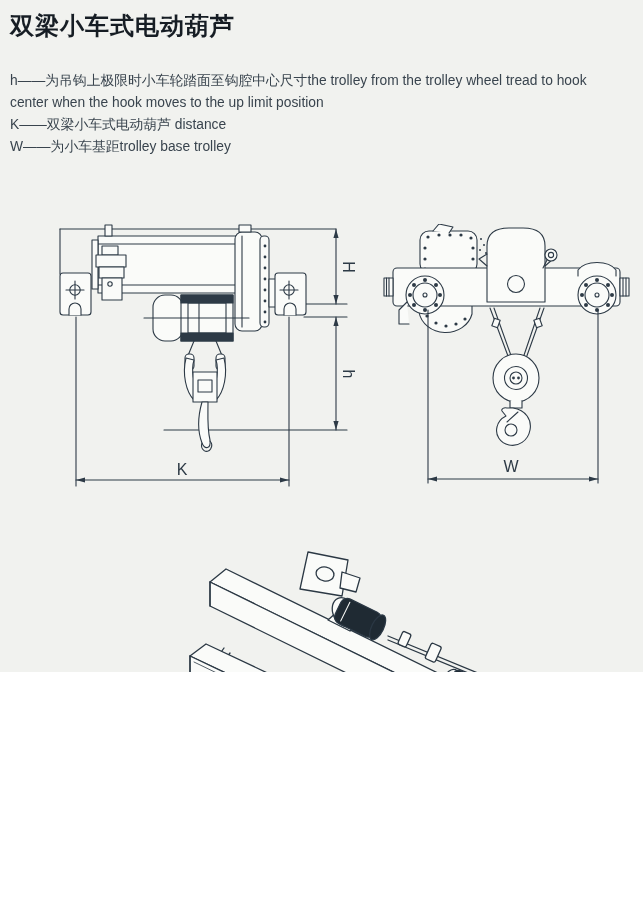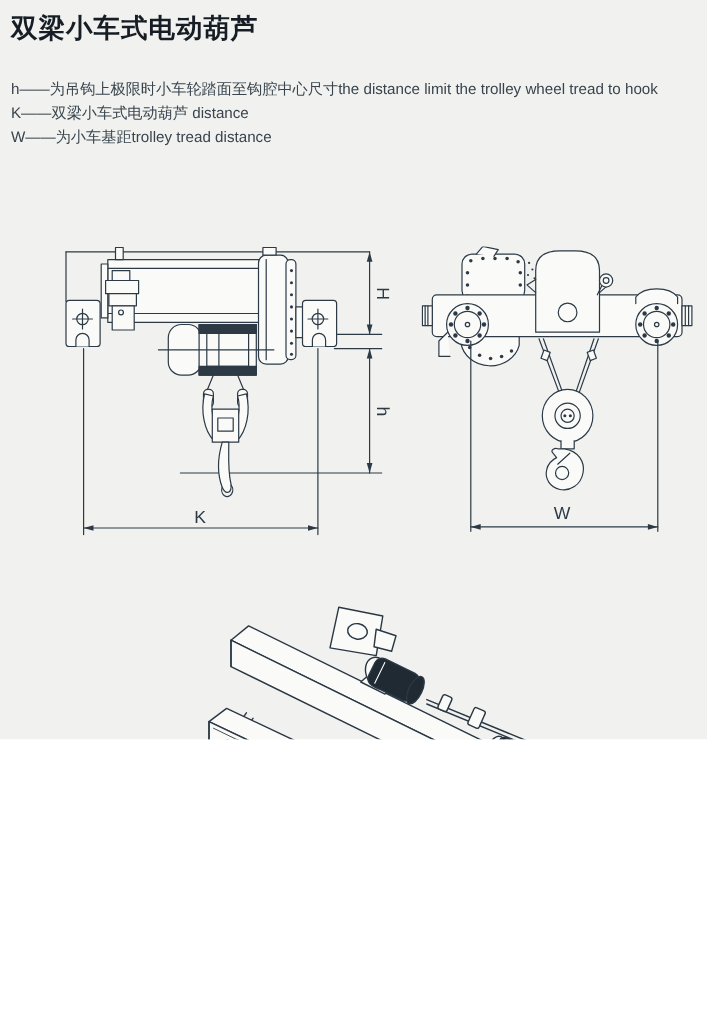--- a/index.html
+++ b/index.html
@@ -31,23 +31,24 @@
   svg text{font-family:"Liberation Sans",sans-serif;}
 </style>
 </head>
 <body>
 
 <div class="page">
 
   <div class="title">双梁小车式电动葫芦</div>
 
   <div class="legend">
-    <div class="legend-line">h——为吊钩上极限时小车轮踏面至钩腔中心尺寸the distance limit the trolley wheel tread to hook</div>
+    <div class="legend-line">h——为吊钩上极限时小车轮踏面至钩腔中心尺寸the trolley from the trolley wheel tread to hook</div>
+    <div class="legend-line">center  when the hook moves to the up limit position</div>
     <div class="legend-line">K——双梁小车式电动葫芦 distance</div>
-    <div class="legend-line">W——为小车基距trolley tread distance</div>
+    <div class="legend-line">W——为小车基距trolley base trolley</div>
   </div>
 
   <svg class="fig fig-side" width="322" height="270" viewBox="0 0 322 270">
     <g stroke="#2d3a46" stroke-width="1.1" fill="none" stroke-linecap="round" stroke-linejoin="round">
 
       <g>
         <line x1="24" y1="5" x2="300" y2="5"></line>
         <line x1="24" y1="5" x2="24" y2="50"></line>
         <line x1="300" y1="5" x2="300" y2="80"></line>
         <line x1="270" y1="80" x2="311" y2="80"></line>

